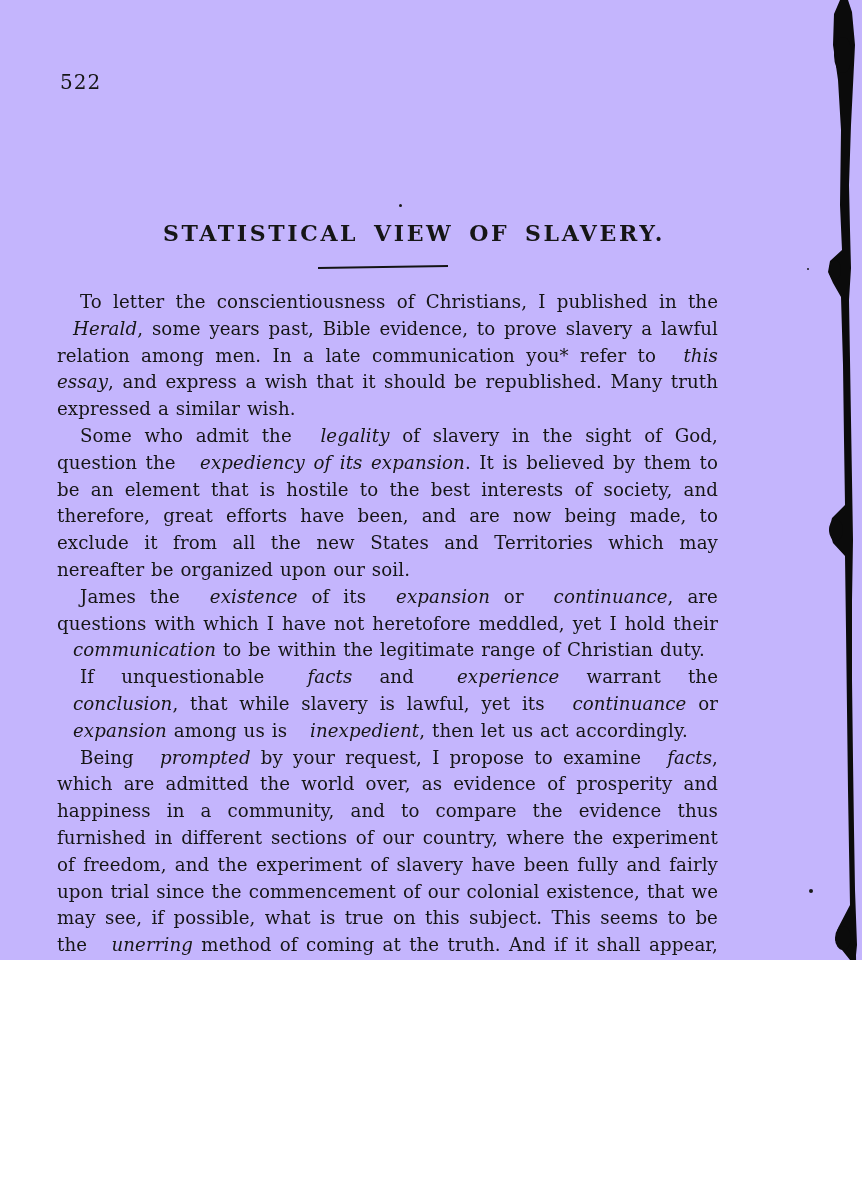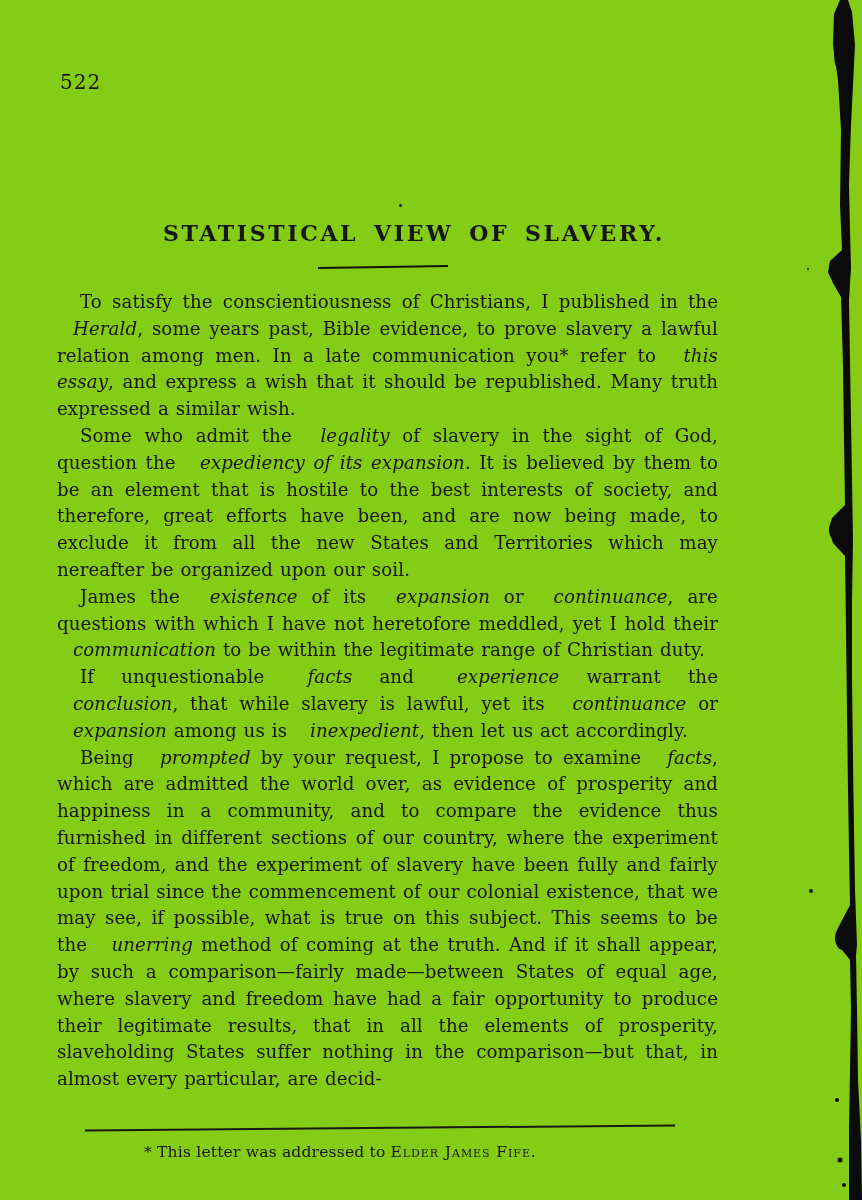--- a/index.html
+++ b/index.html
@@ -1,20 +1,20 @@
 <!DOCTYPE html>
 <html><head>
 <meta charset="utf-8">
 <style>
   html, body { margin: 0; padding: 0; background: #ffffff; }
   .page {
     position: relative;
     width: 862px;
-    height: 1200px;
-    background: #84cc16;
+    height: 960px;
+    background: #c4b5fd;
     overflow: hidden;
     font-family: "DejaVu Serif", serif;
     color: #161616;
   }
   .header-row {
     position: absolute;
     top: 68px;
     left: 57px;
     width: 661px;
     height: 28px;
@@ -119,21 +119,21 @@
 
   <div class="header-row">
     <span class="page-number">522</span>
   </div>
 
   <h1 class="article-title">STATISTICAL VIEW OF SLAVERY.</h1>
 
   <div class="title-rule"></div>
 
   <main class="body-text">
-      <p><span>To satisfy the conscientiousness of Christians, I published in the </span><span class="it">Herald</span><span>, some years past, Bible evidence, to prove slavery a lawful relation among men. In a late communication you* refer to </span><span class="it">this essay</span><span>, and express a wish that it should be republished. Many truth expressed a similar wish.</span></p>
+      <p><span>To letter the conscientiousness of Christians, I published in the </span><span class="it">Herald</span><span>, some years past, Bible evidence, to prove slavery a lawful relation among men. In a late communication you* refer to </span><span class="it">this essay</span><span>, and express a wish that it should be republished. Many truth expressed a similar wish.</span></p>
       <p><span>Some who admit the </span><span class="it">legality</span><span> of slavery in the sight of God, question the </span><span class="it">expediency of its expansion</span><span>. It is believed by them to be an element that is hostile to the best interests of society, and therefore, great efforts have been, and are now being made, to exclude it from all the new States and Territories which may nereafter be organized upon our soil.</span></p>
       <p><span>James the </span><span class="it">existence</span><span> of its </span><span class="it">expansion</span><span> or </span><span class="it">continuance</span><span>, are questions with which I have not heretofore meddled, yet I hold their </span><span class="it">communication</span><span> to be within the legitimate range of Christian duty.</span></p>
       <p><span>If unquestionable </span><span class="it">facts</span><span> and </span><span class="it">experience</span><span> warrant the </span><span class="it">conclusion</span><span>, that while slavery is lawful, yet its </span><span class="it">continuance</span><span> or </span><span class="it">expansion</span><span> among us is </span><span class="it">inexpedient</span><span>, then let us act accordingly.</span></p>
       <p><span>Being </span><span class="it">prompted</span><span> by your request, I propose to examine </span><span class="it">facts</span><span>, which are admitted the world over, as evidence of prosperity and happiness in a community, and to compare the evidence thus furnished in different sections of our country, where the experiment of freedom, and the experiment of slavery have been fully and fairly upon trial since the commencement of our colonial existence, that we may see, if possible, what is true on this subject. This seems to be the </span><span class="it">unerring</span><span> method of coming at the truth. And if it shall appear, by such a comparison—fairly made—between States of equal age, where slavery and freedom have had a fair opportunity to produce their legitimate results, that in all the elements of prosperity, slaveholding States suffer nothing in the comparison—but that, in almost every particular, are decid-</span></p>
     </main>
 
   <div class="footnote-rule"></div>
 
   <p class="footnote"><span>* This letter was addressed to </span><span class="sc">Elder James Fife.</span></p>
 

